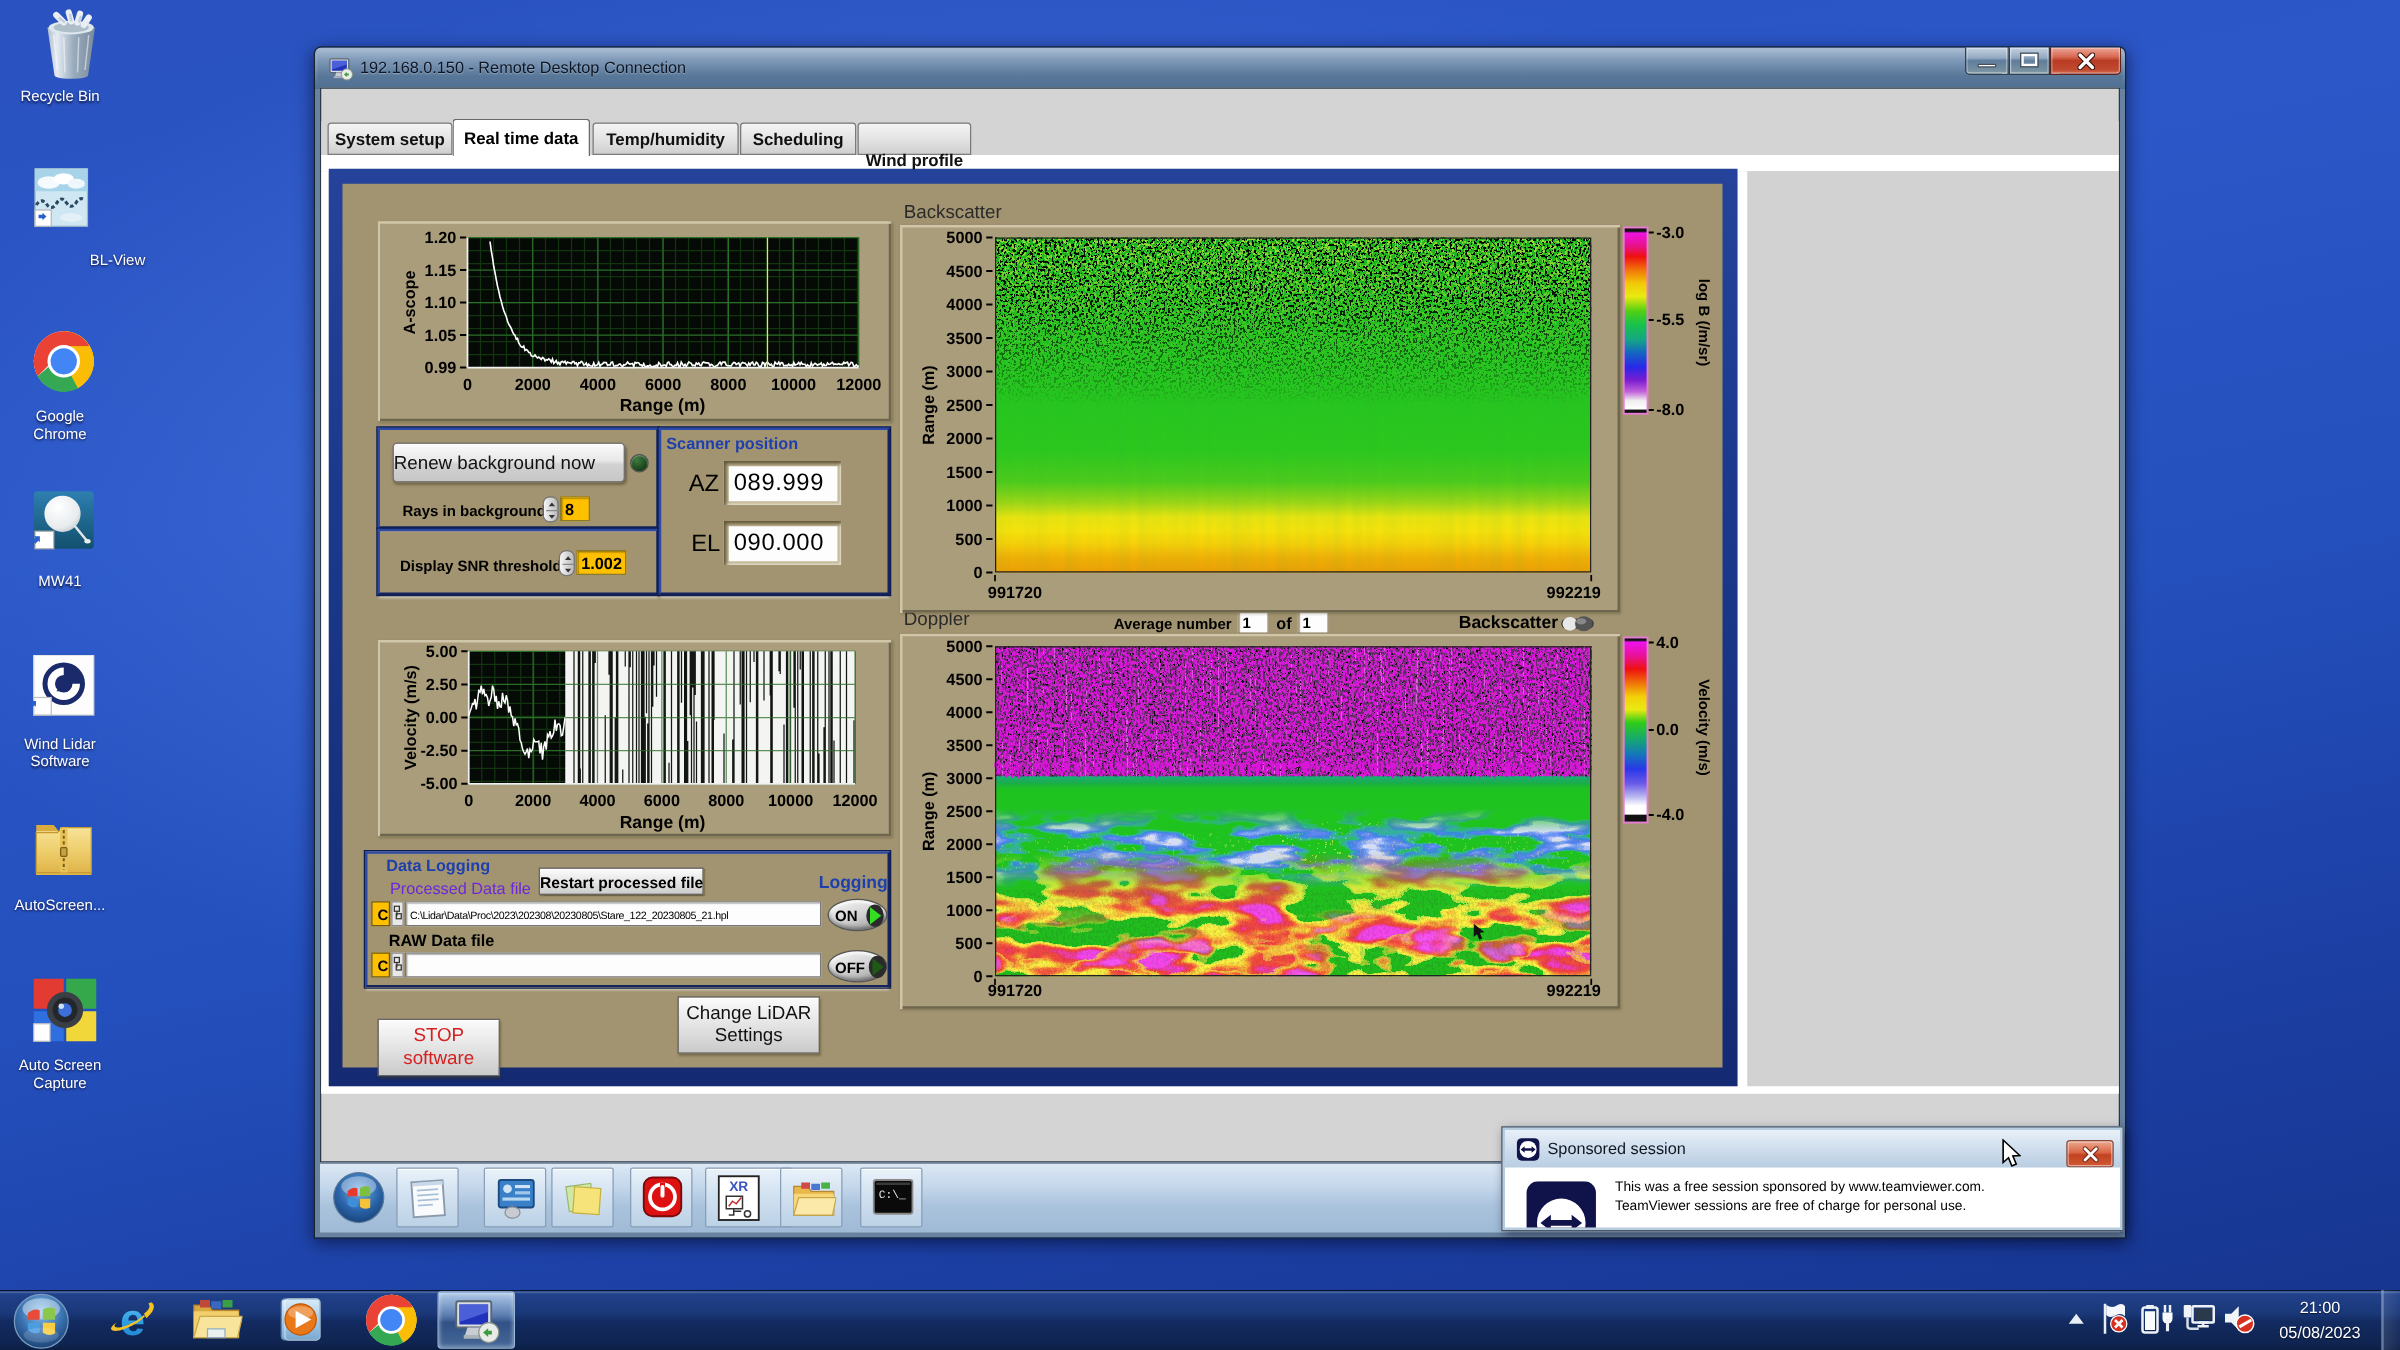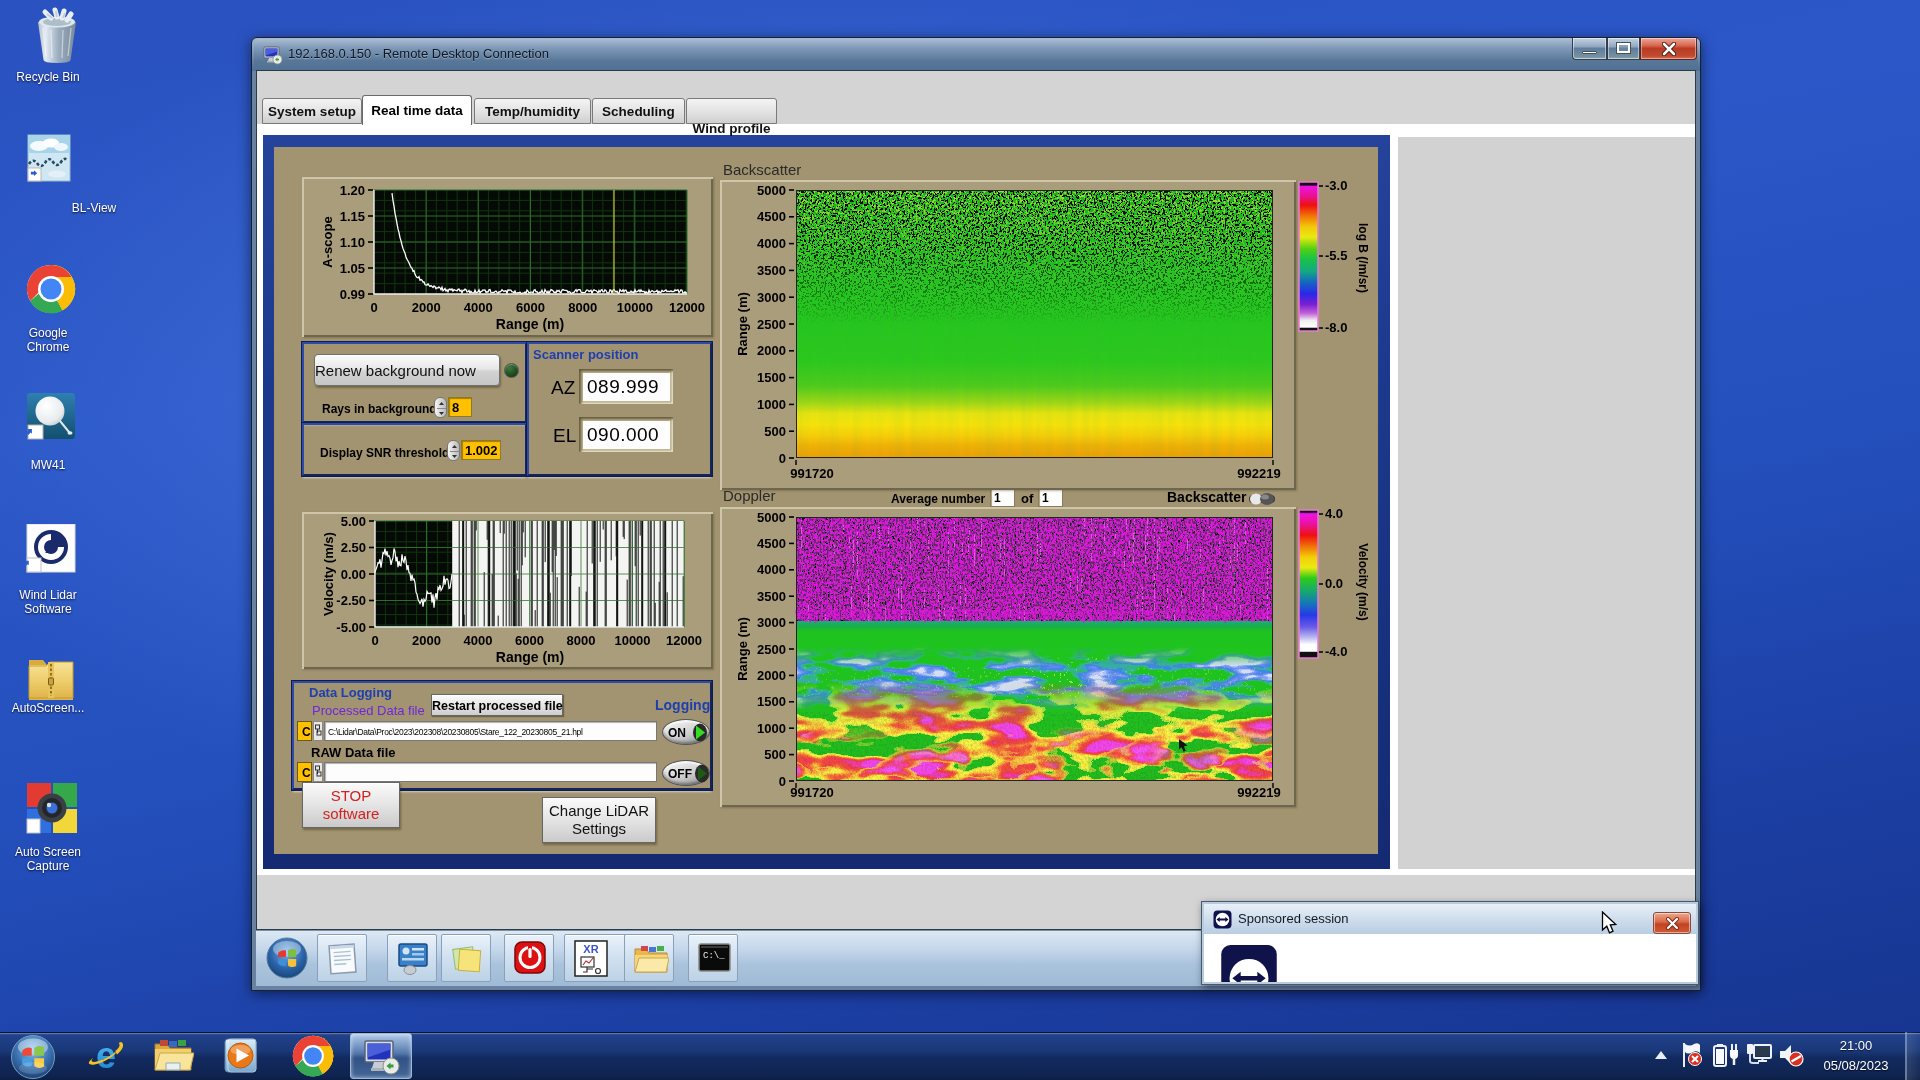--- a/index.html
+++ b/index.html
@@ -95,21 +95,21 @@
           <stop offset="1" stop-color="#dfb44a"></stop>
         </linearGradient>
       </defs>
 <path d="M3 8 L17 8 L21 13 L47 13 L47 48 L3 48 Z" fill="#d9ab3c"></path>
 <path d="M3 13 L47 13 L47 48 L3 48 Z" fill="url(#fz)"></path>
 <path d="M3 14 L20 14 L24 10 L47 10 L47 46 L3 46 Z" fill="url(#fz)" stroke="#c49a30" stroke-width="1"></path>
 <rect x="22" y="10" width="6" height="36" fill="#e8c35a"></rect>
 <path d="M25 12 v32" stroke="#7a5c1a" stroke-width="1.6" stroke-dasharray="2.5 2"></path>
 <rect x="22.5" y="26" width="5" height="7" rx="1" fill="#caa23c" stroke="#7a5c1a" stroke-width="1"></rect>
 </svg></div>
-<div class="lbl" style="left:0px;top:701px;width:96px;">AutoScreen...</div>
+<div class="lbl" style="left:0px;top:717px;width:96px;">AutoScreen...</div>
 <div class="abs" style="left:26px;top:782px;width:52px;height:52px;"><svg width="52" height="52" viewBox="0 0 52 52">
 <rect x="1" y="1" width="24" height="24" fill="#e23c32"></rect>
 <rect x="27" y="1" width="24" height="24" fill="#35a84c"></rect>
 <rect x="1" y="27" width="24" height="24" fill="#2f6fe0"></rect>
 <rect x="27" y="27" width="24" height="24" fill="#f2d73a"></rect>
 <circle cx="26" cy="26" r="14.5" fill="#3a3f45"></circle>
 <circle cx="26" cy="26" r="10" fill="#23272b"></circle>
 <circle cx="26" cy="26" r="5.5" fill="#3d6fd8"></circle>
 <circle cx="23" cy="23" r="2.2" fill="#cfe0f8"></circle>
 <rect x="1" y="37" width="13" height="14" fill="#ffffff" stroke="#c0c0c0" stroke-width="1"></rect>
@@ -273,21 +273,21 @@
  </svg>
   </div>
 <div class="abs" style="left:662px;top:760px;width:48px;height:26px;border-radius:50%;
  background:linear-gradient(160deg,#fafafa 0,#cfcfcf 55%,#8f8f8f 100%);border:1px solid #555;box-shadow:inset 0 -2px 3px rgba(0,0,0,0.35), inset 0 2px 2px rgba(255,255,255,0.8);">
  <div class="abs" style="left:5px;top:6px;font-size:12px;font-weight:bold;color:#000;">OFF</div>
  <svg class="abs" style="left:31px;top:3px;" width="16" height="19" viewBox="0 0 16 19">
   <ellipse cx="8" cy="9.5" rx="7" ry="9" fill="#2a2a2a"></ellipse>
   <path d="M4 2.5 L13 9.5 L4 16.5 Z" fill="#1d5a14"></path>
  </svg>
   </div>
-<div class="abs" style="left:302px;top:782px;width:98px;height:46px;
+<div class="abs" style="left:302px;top:815px;width:98px;height:46px;
  background:linear-gradient(180deg,#fbfbfb 0,#e4e4e4 50%,#cacaca 100%);border:1px solid #666;box-shadow:inset 0 1px 0 #fff,1px 2px 2px rgba(60,50,20,0.45);">
  <div style="text-align:center;margin-top:4px;font-size:15px;color:#d42020;line-height:18px;">STOP<br>software</div>
   </div>
 <div class="abs" style="left:542px;top:797px;width:114px;height:46px;
  background:linear-gradient(180deg,#fbfbfb 0,#e4e4e4 50%,#cacaca 100%);border:1px solid #666;box-shadow:inset 0 1px 0 #fff,1px 2px 2px rgba(60,50,20,0.45);">
  <div style="text-align:center;margin-top:4px;font-size:15px;color:#111;line-height:18px;">Change LiDAR<br>Settings</div>
   </div>
 
 <div class="abs" style="left:723px;top:161px;font-size:15px;color:#2a2a2a;">Backscatter</div>
 <div class="abs" style="left:723px;top:487px;font-size:15px;color:#2a2a2a;">Doppler</div>
@@ -775,20 +775,21 @@
         <path d="M2 2 L11 11 M11 2 L2 11" stroke="#7a2a1a" stroke-width="4" stroke-linecap="round"></path>
         <path d="M2 2 L11 11 M11 2 L2 11" stroke="#fff" stroke-width="2.2" stroke-linecap="round"></path>
       </svg>
  </div>
  <div class="abs" style="left:2px;top:32px;width:492px;height:48px;background:#ffffff;">
   <svg class="abs" style="left:15px;top:11px;" width="60" height="37" viewBox="0 0 60 40">
    <rect x="0" y="0" width="60" height="56" rx="10" fill="#10124a"></rect>
    <circle cx="30" cy="36" r="21" fill="#ffffff"></circle>
    <path d="M12 36 l9 -7 v4.5 h18 v-4.5 l9 7 l-9 7 v-4.5 h-18 v4.5 z" fill="#10124a"></path>
   </svg>
+  <div class="abs" style="left:88px;top:9px;font-size:11px;color:#000;line-height:15px;">This was a free session sponsored by www.teamviewer.com.<br>TeamViewer sessions are free of charge for personal use.</div>
  </div>
 </div>
 <svg class="abs" style="left:1600px;top:911px;" width="17" height="24" viewBox="0 0 17 24">
  <path d="M2.5 1 L2.5 19 L6.8 15.2 L9.5 21.8 L13 20.2 L10.3 13.8 L15.8 13.4 Z" fill="#ffffff" stroke="#000" stroke-width="1.3"></path>
 </svg>
 
 <div class="abs" style="left:0;top:1032px;width:1920px;height:48px;
  background:linear-gradient(180deg,#35364a 0,#252c44 4%,#1e3d7e 8%,#173569 45%,#122b58 55%,#102550 92%,#0d1f44 100%);
  background:linear-gradient(180deg,#3a5697 0,#20408a 6%,#1a3878 38%,#122a60 52%,#0f2450 90%,#0c1e44 100%);
  border-top:1px solid #061228;box-shadow:inset 0 1px 0 rgba(120,160,220,0.5);">

